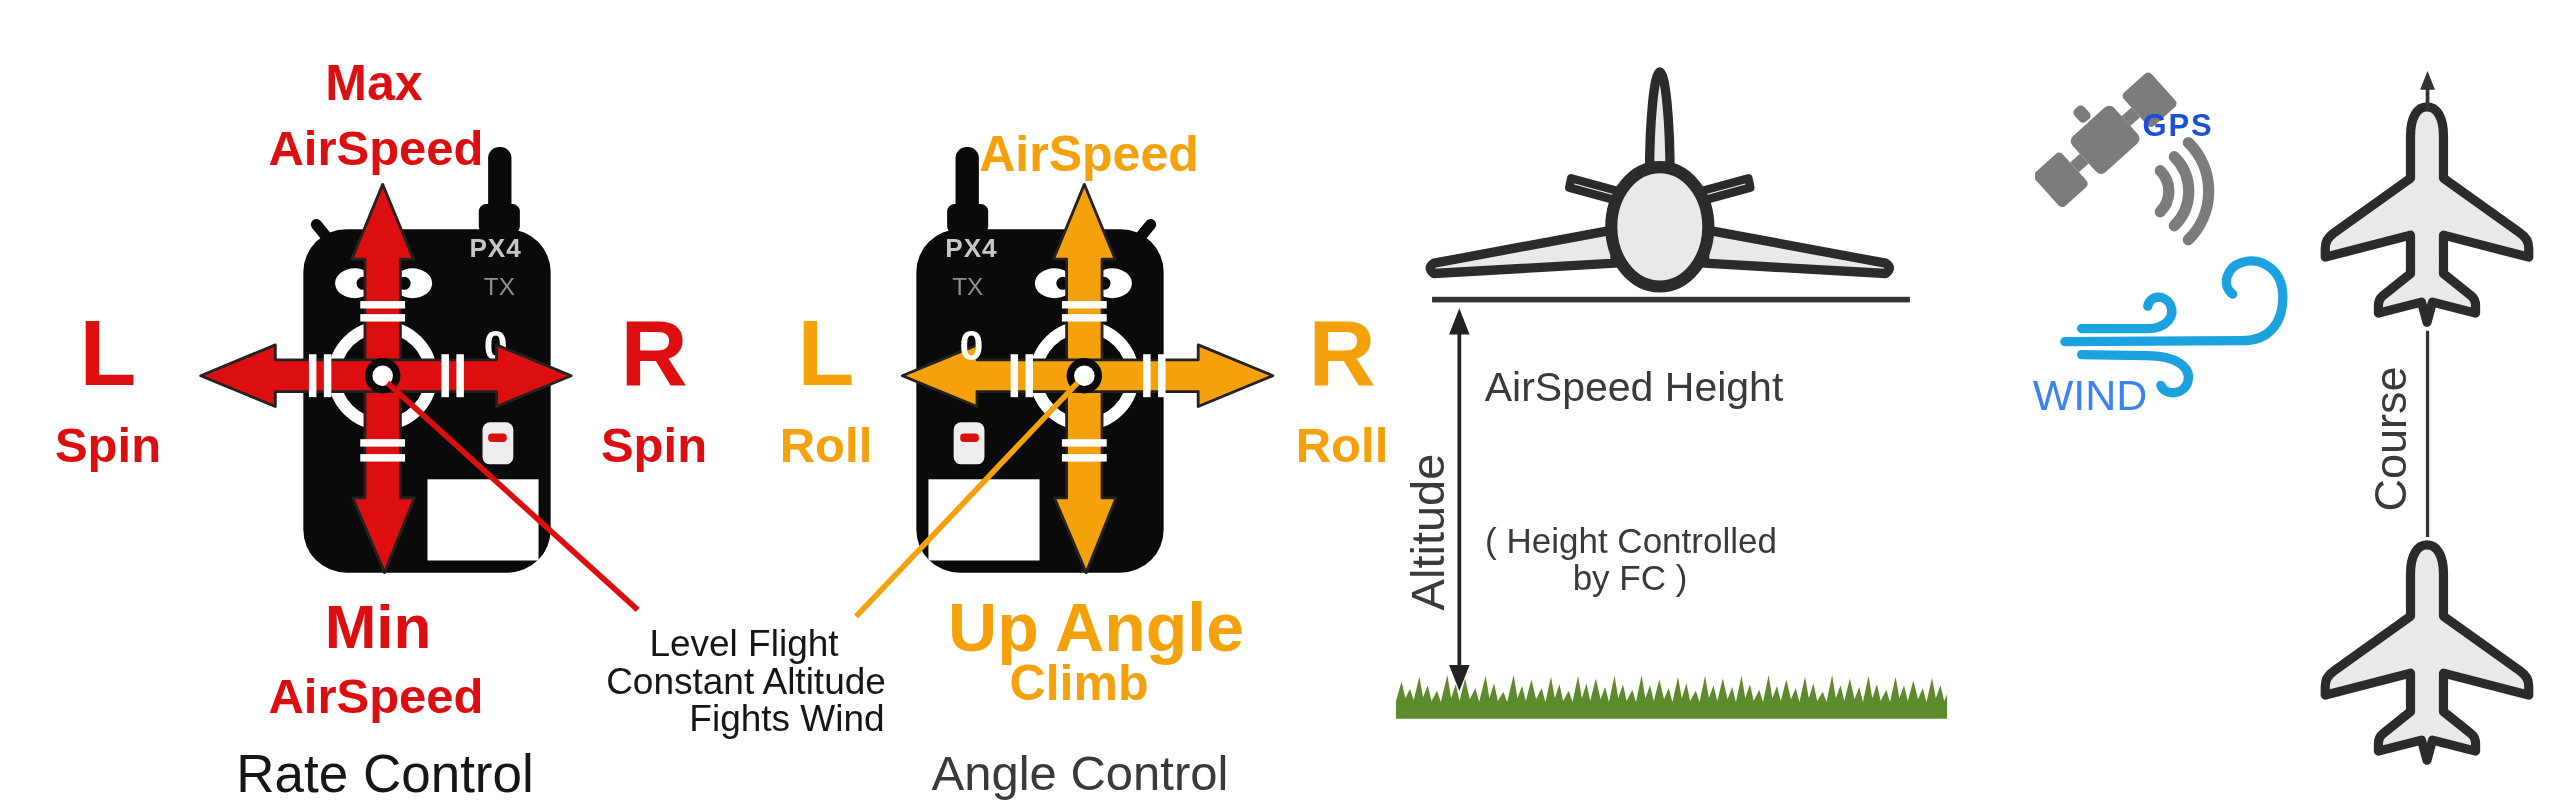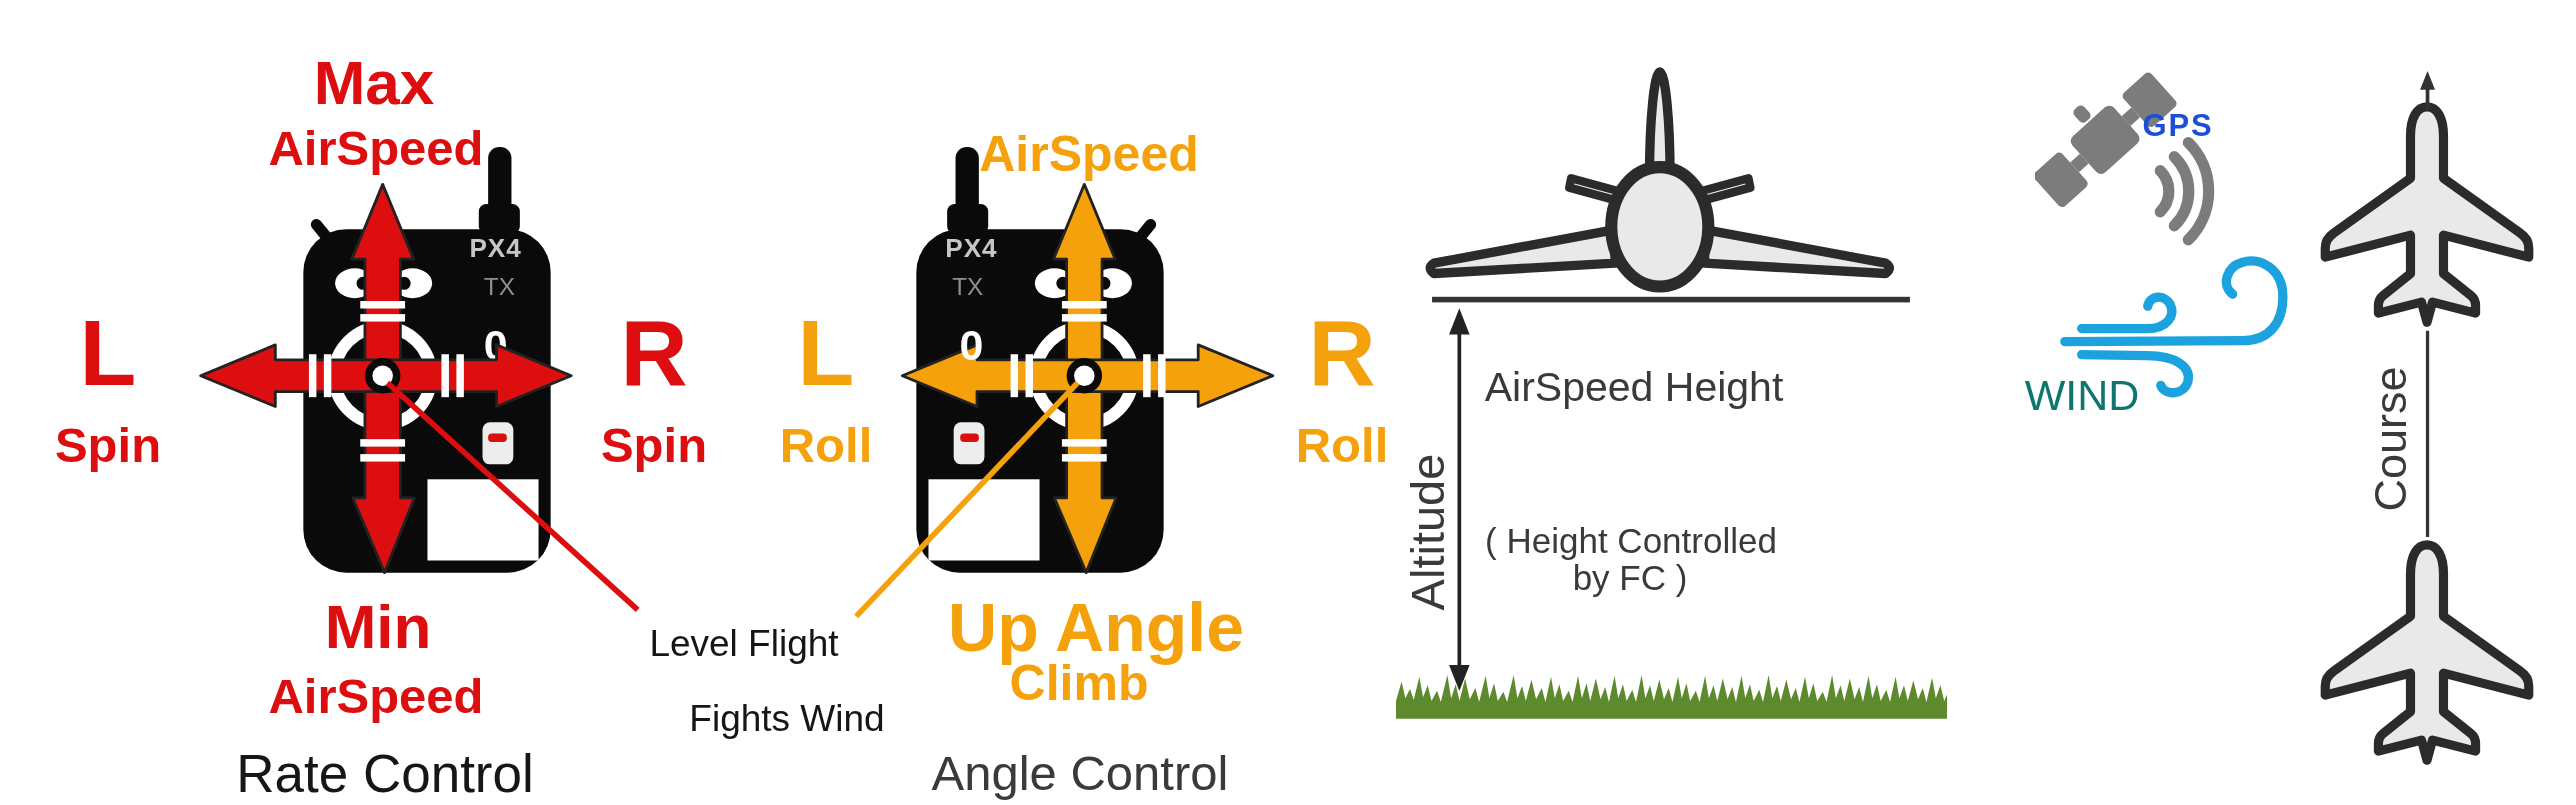--- a/index.html
+++ b/index.html
@@ -14,34 +14,34 @@
   .lbl{
     position:absolute;
     transform:translate(-50%,-50%);
     white-space:nowrap;
     line-height:1;
     font-family:"Liberation Sans",sans-serif;
   }
   .lbl.rot{transform:translate(-50%,-50%) rotate(-90deg);}
   .red{color:#DC0E10;}
   .orange{color:#F5A10C;}
-  .blue{color:#0f766e;}
+  .blue{color:#3b82f6;margin-left:8px;}
   .graytxt{color:#1d4ed8;}
   .dark{color:#3A3A3A;}
   .black{color:#161616;}
   .b{font-weight:bold;}
   svg{display:block;}
   .overlay{pointer-events:none;}
 </style>
 </head>
 <body>
 
 <div id="canvas">
 
-  <div class="lbl red b" style="left:374px;top:83px;font-size:62px;">Max</div>
+  <div class="lbl red b" style="left:374px;top:83px;font-size:50px;">Max</div>
   <div class="lbl red b" style="left:376px;top:148px;font-size:49px;">AirSpeed</div>
   <div class="lbl red b" style="left:108px;top:353px;font-size:93px;">L</div>
   <div class="lbl red b" style="left:108px;top:445px;font-size:49px;">Spin</div>
   <div class="lbl red b" style="left:654px;top:353px;font-size:93px;">R</div>
   <div class="lbl red b" style="left:654px;top:445px;font-size:49px;">Spin</div>
   <div class="lbl red b" style="left:378px;top:627px;font-size:62px;">Min</div>
   <div class="lbl red b" style="left:376px;top:696px;font-size:49px;">AirSpeed</div>
   <div class="lbl black" style="left:385px;top:773px;font-size:53px;">Rate Control</div>
 
   <svg class="abs" style="left:140px;top:131px;" width="504" height="523" viewBox="0 0 540 560">
@@ -159,20 +159,21 @@
       <rect x="256" y="330" width="48" height="8"></rect>
         <rect x="256" y="346" width="48" height="8"></rect>
     </g>
 
     <text x="159" y="135" font-size="28" font-weight="bold" letter-spacing="1" fill="#C6C6C6" text-anchor="middle" font-family="Liberation Sans, sans-serif">PX4</text>
     <text x="155" y="176" font-size="26" fill="#8F8F8F" text-anchor="middle" font-family="Liberation Sans, sans-serif">TX</text>
     <text x="159" y="245" font-size="46" font-weight="bold" fill="#ffffff" text-anchor="middle" font-family="Liberation Sans, sans-serif">0</text>
   </svg>
 
   <div class="lbl black" style="left:744px;top:643px;font-size:37px;">Level Flight</div>
+  <div class="lbl black" style="left:746px;top:681px;font-size:37px;">Constant Altitude</div>
   <div class="lbl black" style="left:751px;top:718px;font-size:37px;margin-left:36px;">Fights Wind</div>
 
   <svg class="abs" style="left:1419px;top:56px;" width="504" height="252" viewBox="0 0 540 270">
 
     <path d="M218,146 L163,131 L161,141 L216,156 Z" fill="#E9E9E9" stroke="#2B2B2B" stroke-width="9" stroke-linejoin="round"></path>
     <path d="M298,146 L353,131 L355,141 L300,156 Z" fill="#E9E9E9" stroke="#2B2B2B" stroke-width="9" stroke-linejoin="round"></path>
 
     <path d="M247,128 C247,70 252,17 258,17 C264,17 269,70 269,128 Z" fill="#E9E9E9" stroke="#2B2B2B" stroke-width="10" stroke-linejoin="round"></path>
 
     <path d="M210,186 L16,222 Q8,227 16,233 L210,222 Z" fill="#E9E9E9" stroke="#2B2B2B" stroke-width="10" stroke-linejoin="round"></path>

